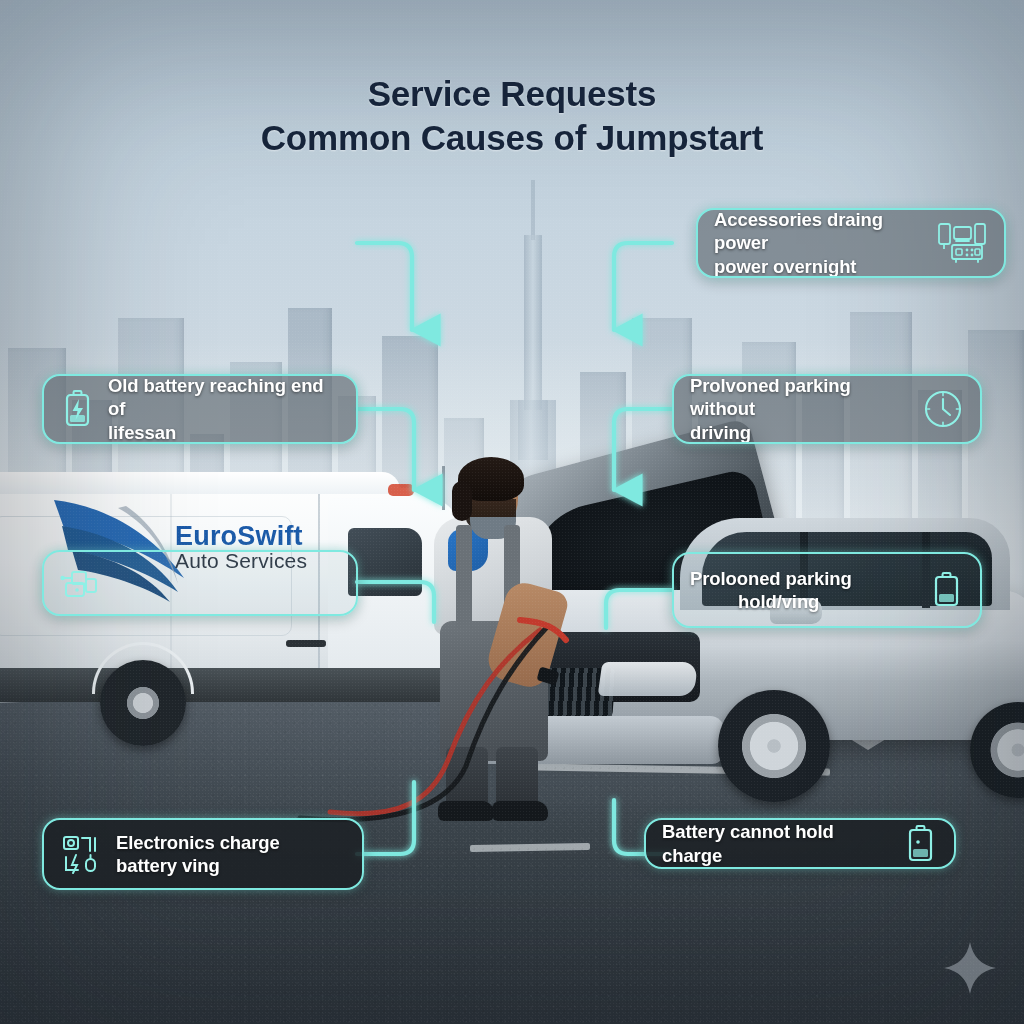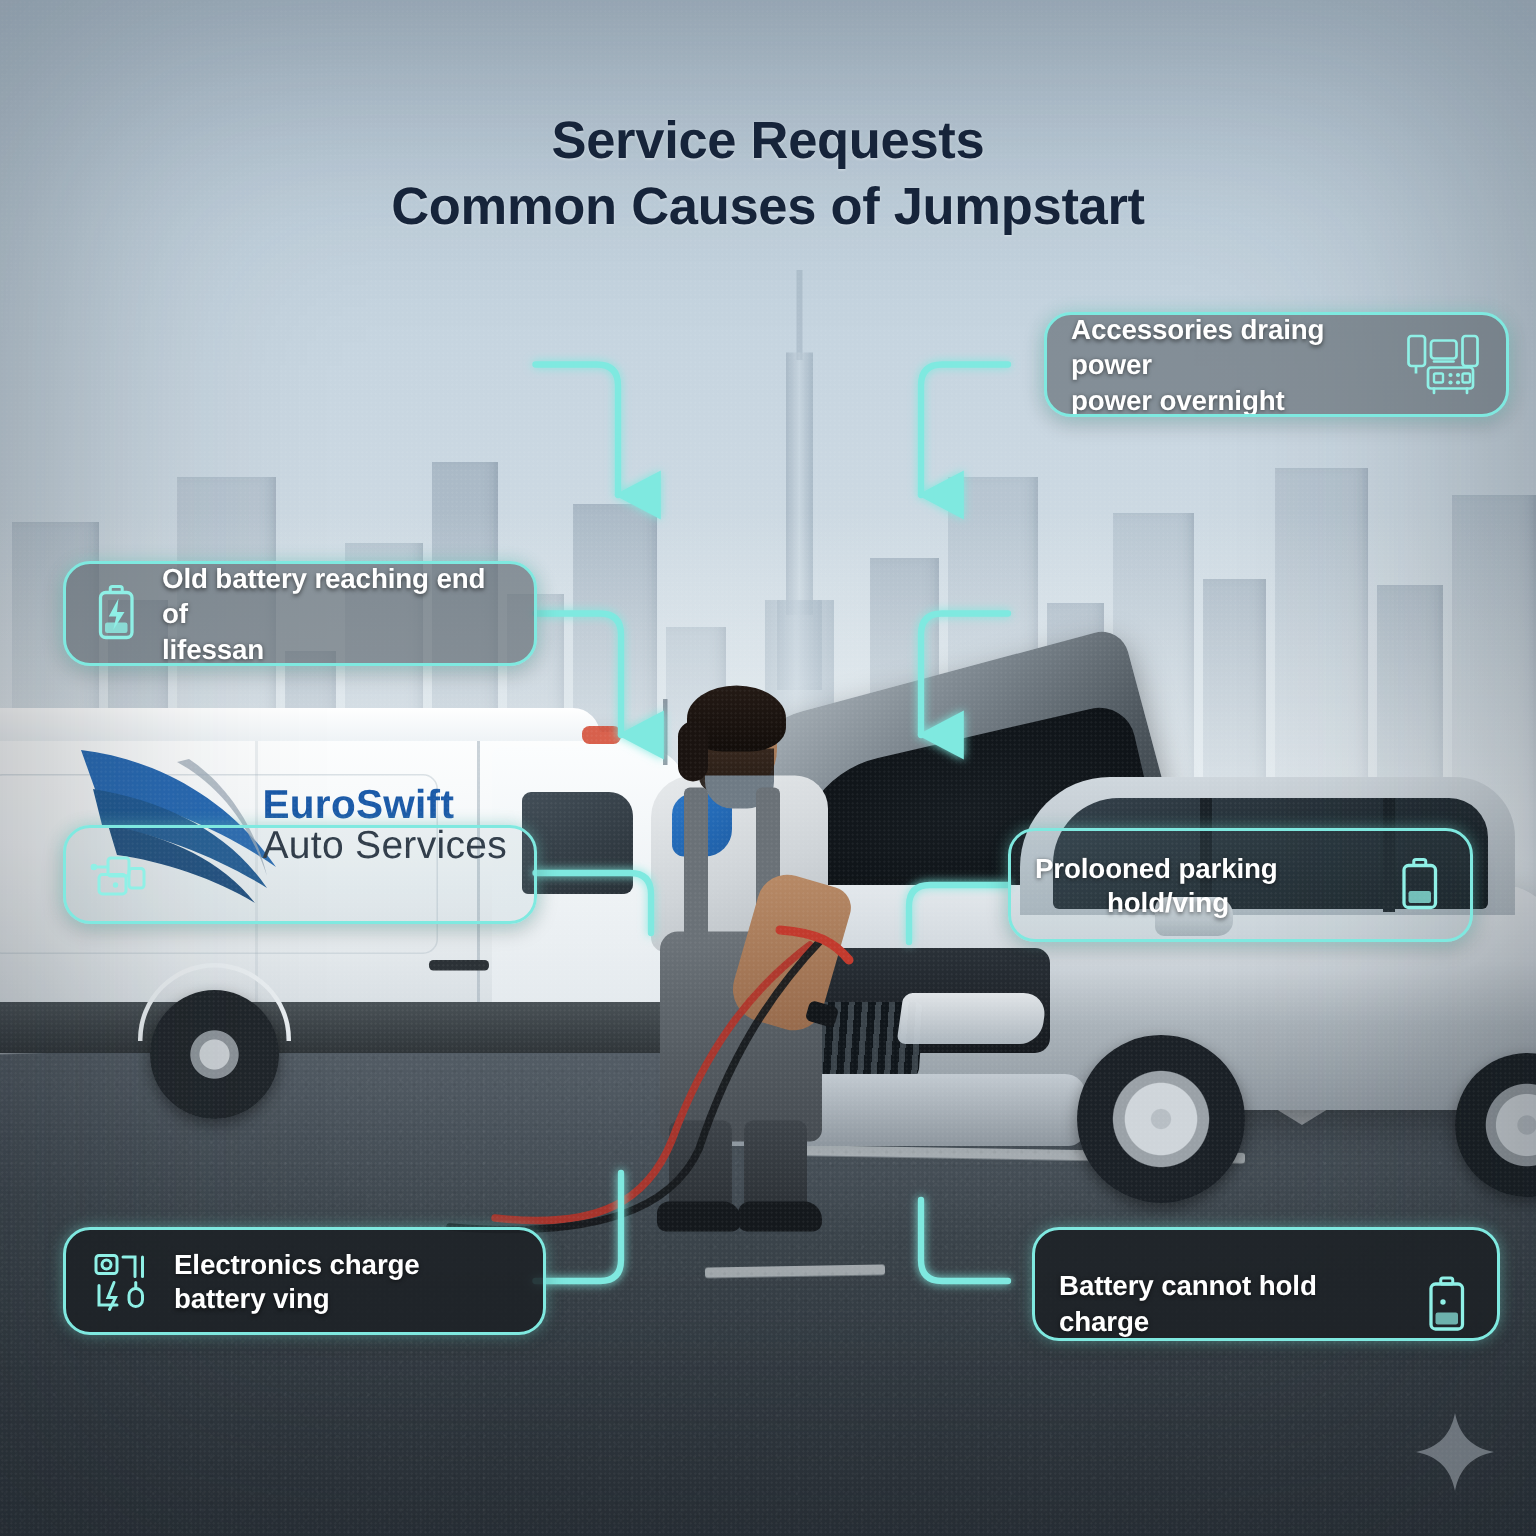--- a/index.html
+++ b/index.html
@@ -125,21 +125,21 @@
     border-radius:52px 52px 0 0; border:3px solid #e8edf0; border-bottom:none;
     background:linear-gradient(180deg,rgba(0,0,0,0),rgba(0,0,0,.06));
   }
 
   
   .wing { position:absolute; left:78px; top:22px; width:180px; height:120px; opacity:.95; }
   .van-logo-text {
     position:absolute; left:205px; top:52px; line-height:1.05;
   }
   .van-logo-text .l1 { font-size:27px; font-weight:bold; color:#1b5aa8; letter-spacing:.2px; }
-  .van-logo-text .l2 { font-size:26px; color:#2a3340; letter-spacing:.2px; }
+  .van-logo-text .l2 { font-size:21px; color:#2a3340; letter-spacing:.2px; }
 
   
   #car { position:absolute; left:470px; top:440px; width:580px; height:400px; }
   .car-body {
     position:absolute; left:10px; top:150px; width:560px; height:150px;
     background:linear-gradient(180deg,#e3e8ec 0%, #cfd6dc 34%, #aab3ba 62%, #8e979f 100%);
     border-radius:28px 40px 14px 14px;
     box-shadow:0 10px 26px rgba(0,0,0,.35);
   }
   .car-cabin {
@@ -491,35 +491,52 @@
           <circle cx="31" cy="33" r="1.4" fill="#8ff0e6"></circle>
         <circle cx="36" cy="28" r="1.4" fill="#8ff0e6"></circle>
           <circle cx="36" cy="33" r="1.4" fill="#8ff0e6"></circle>
         <rect x="39" y="27" width="5" height="6" rx="1" fill="none" stroke="#8ff0e6" stroke-width="1.6"></rect>
         <path d="M20 37 V40 M42 37 V40" stroke="#8ff0e6" stroke-width="1.8" stroke-linecap="round"></path>
         <path d="M8 22 V27" stroke="#8ff0e6" stroke-width="1.8"></path>
       </svg>
     </span>
   </div>
 
+  <div class="chip light ico-right" style="left:672px; top:374px; width:310px; height:70px;">
+    <span class="txt">
+      <span>Prolvoned parking without</span><br><span>driving</span>
+    </span>
+    <span class="ico">
+      <svg width="42" height="42" viewBox="0 0 42 42">
+        <circle cx="21" cy="21" r="17" fill="none" stroke="#8ff0e6" stroke-width="2.1"></circle>
+        <path d="M21 11 V21 L28 27" fill="none" stroke="#8ff0e6" stroke-width="2.1" stroke-linecap="round"></path>
+        <g stroke="#8ff0e6" stroke-width="1.6" stroke-linecap="round">
+          <path d="M21 5.6 V7.6"></path>
+            <path d="M21 34.4 V36.4"></path>
+          <path d="M5.6 21 H7.6"></path>
+            <path d="M34.4 21 H36.4"></path>
+        </g>
+      </svg>
+    </span>
+  </div>
 
   <div class="chip clear ico-right" style="left:672px; top:552px; width:310px; height:76px;">
     <span class="txt">
       <span>Prolooned parking</span><br><span style="margin-left:48px;display:inline-block;">hold/ving</span>
     </span>
     <span class="ico">
       <svg width="36" height="42" viewBox="0 0 36 42">
         <rect x="8" y="8" width="21" height="28" rx="3" fill="none" stroke="#8ff0e6" stroke-width="2.2"></rect>
         <rect x="14.5" y="4" width="8" height="4" rx="1.4" fill="none" stroke="#8ff0e6" stroke-width="2"></rect>
         <rect x="11" y="25" width="15" height="8" rx="1.5" fill="#8ff0e6" opacity=".75"></rect>
       </svg>
     </span>
   </div>
 
-  <div class="chip dark ico-right" style="left:688px; top:818px; width:312px; height:76px;align-items:flex-end;">
+  <div class="chip dark ico-right" style="left:644px; top:818px; width:312px; height:51px;">
     <span class="txt">
       <span>Battery cannot hold charge</span>
     </span>
     <span class="ico">
       <svg width="36" height="44" viewBox="0 0 36 44">
         <rect x="8" y="8" width="21" height="30" rx="3" fill="none" stroke="#8ff0e6" stroke-width="2.2"></rect>
         <rect x="14.5" y="4" width="8" height="4" rx="1.4" fill="none" stroke="#8ff0e6" stroke-width="2"></rect>
         <rect x="11" y="27" width="15" height="8" rx="1.5" fill="#8ff0e6" opacity=".7"></rect>
         <circle cx="16" cy="20" r="1.8" fill="#8ff0e6"></circle>
       </svg>

